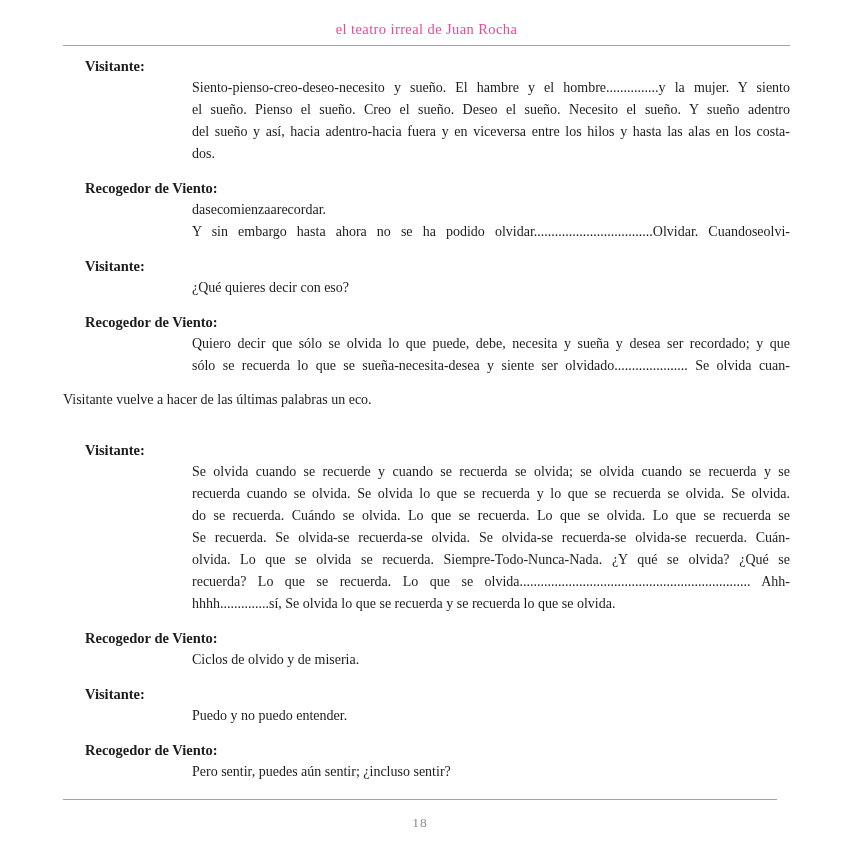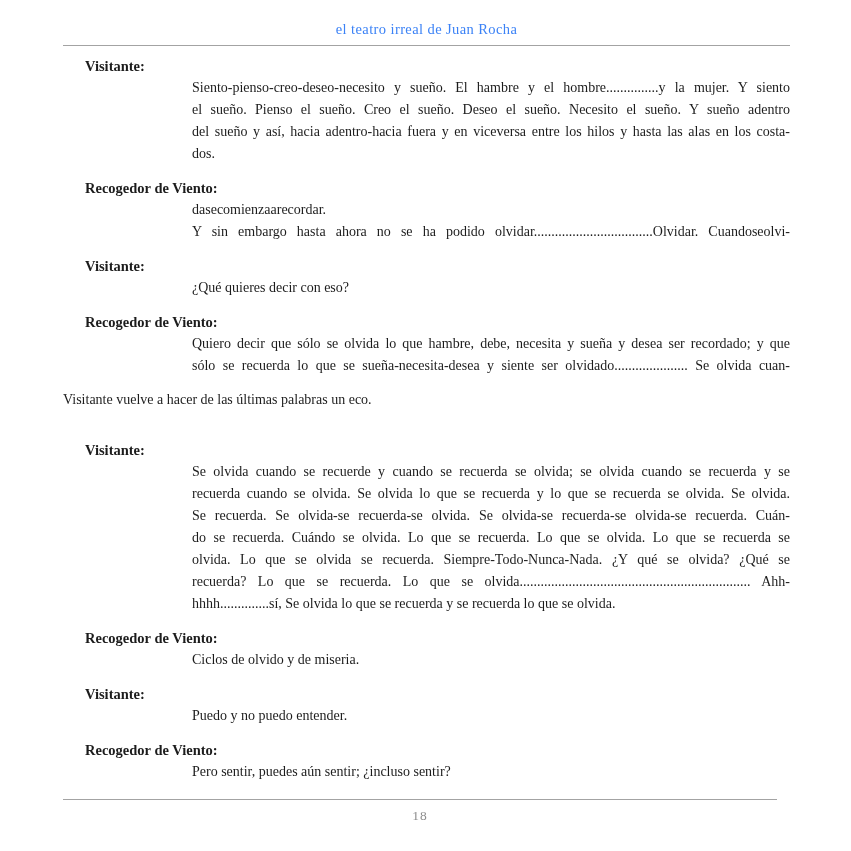--- a/index.html
+++ b/index.html
@@ -15,21 +15,21 @@
 
   .header {
     position: absolute;
     top: 0; left: 63px; right: 61px;
     text-align: center;
     padding-top: 20px;
     padding-bottom: 7px;
     border-bottom: 1.5px solid #a3a3a3;
   }
   .running-title {
-    color: #3b82f6;
+    color: #ec4899;
     font-size: 14.5px;
     letter-spacing: 0.4px;
   }
 
   .content {
     position: absolute;
     top: 46px; left: 63px; right: 61px;
     padding-top: 9px;
   }
 
@@ -53,21 +53,21 @@
     font-size: 14px;
     line-height: 22px;
     margin-bottom: 28px;
   }
 
   .footer {
     position: absolute;
     left: 63px; right: 74px; top: 799px;
     border-top: 1.5px solid #a3a3a3;
     text-align: center;
-    padding-top: 6px;
+    padding-top: 13px;
   }
   .page-number {
     color: #8e8e8e;
     font-size: 13.5px;
     letter-spacing: 1px;
   }
 </style>
 </head>
 <body>
 
@@ -89,30 +89,30 @@
         <div class="speaker">Recogedor de Viento:</div>
         <div class="line">dasecomienzaarecordar.</div>
         <div class="line just">Y sin embargo hasta ahora no se ha podido olvidar..................................Olvidar.  Cuandoseolvi-</div>
       </div>
       <div class="speech">
         <div class="speaker">Visitante:</div>
         <div class="line">¿Qué quieres decir con eso?</div>
       </div>
       <div class="speech">
         <div class="speaker">Recogedor de Viento:</div>
-        <div class="line just">Quiero decir que sólo se olvida lo que hambre, debe, necesita y sueña y desea ser recordado; y que</div>
+        <div class="line just">Quiero decir que sólo se olvida lo que puede, debe, necesita y sueña y desea ser recordado; y que</div>
         <div class="line just">sólo se recuerda lo que se sueña-necesita-desea y siente ser olvidado.....................  Se olvida cuan-</div>
       </div>
       <div class="stage">Visitante vuelve a hacer de las últimas palabras un eco.</div>
       <div class="speech">
         <div class="speaker">Visitante:</div>
         <div class="line just">Se olvida cuando se recuerde y cuando se recuerda se olvida; se olvida cuando se recuerda y se</div>
         <div class="line just">recuerda cuando se olvida.  Se olvida lo que se recuerda y lo que se recuerda se olvida.  Se olvida.</div>
+        <div class="line just">do se recuerda.  Cuándo se olvida.  Lo que se recuerda.  Lo que se olvida.  Lo que se recuerda se</div>
         <div class="line just">Se recuerda.  Se olvida-se recuerda-se olvida. Se olvida-se recuerda-se olvida-se recuerda.  Cuán-</div>
-        <div class="line just">do se recuerda.  Cuándo se olvida.  Lo que se recuerda.  Lo que se olvida.  Lo que se recuerda se</div>
         <div class="line just">olvida.  Lo que se olvida se recuerda.  Siempre-Todo-Nunca-Nada.  ¿Y qué se olvida?  ¿Qué se</div>
         <div class="line just">recuerda?  Lo que se recuerda.  Lo que se olvida..................................................................  Ahh-</div>
         <div class="line">hhhh..............sí,  Se olvida lo que se recuerda y se recuerda lo que se olvida.</div>
       </div>
       <div class="speech">
         <div class="speaker">Recogedor de Viento:</div>
         <div class="line">Ciclos de olvido y de miseria.</div>
       </div>
       <div class="speech">
         <div class="speaker">Visitante:</div>

